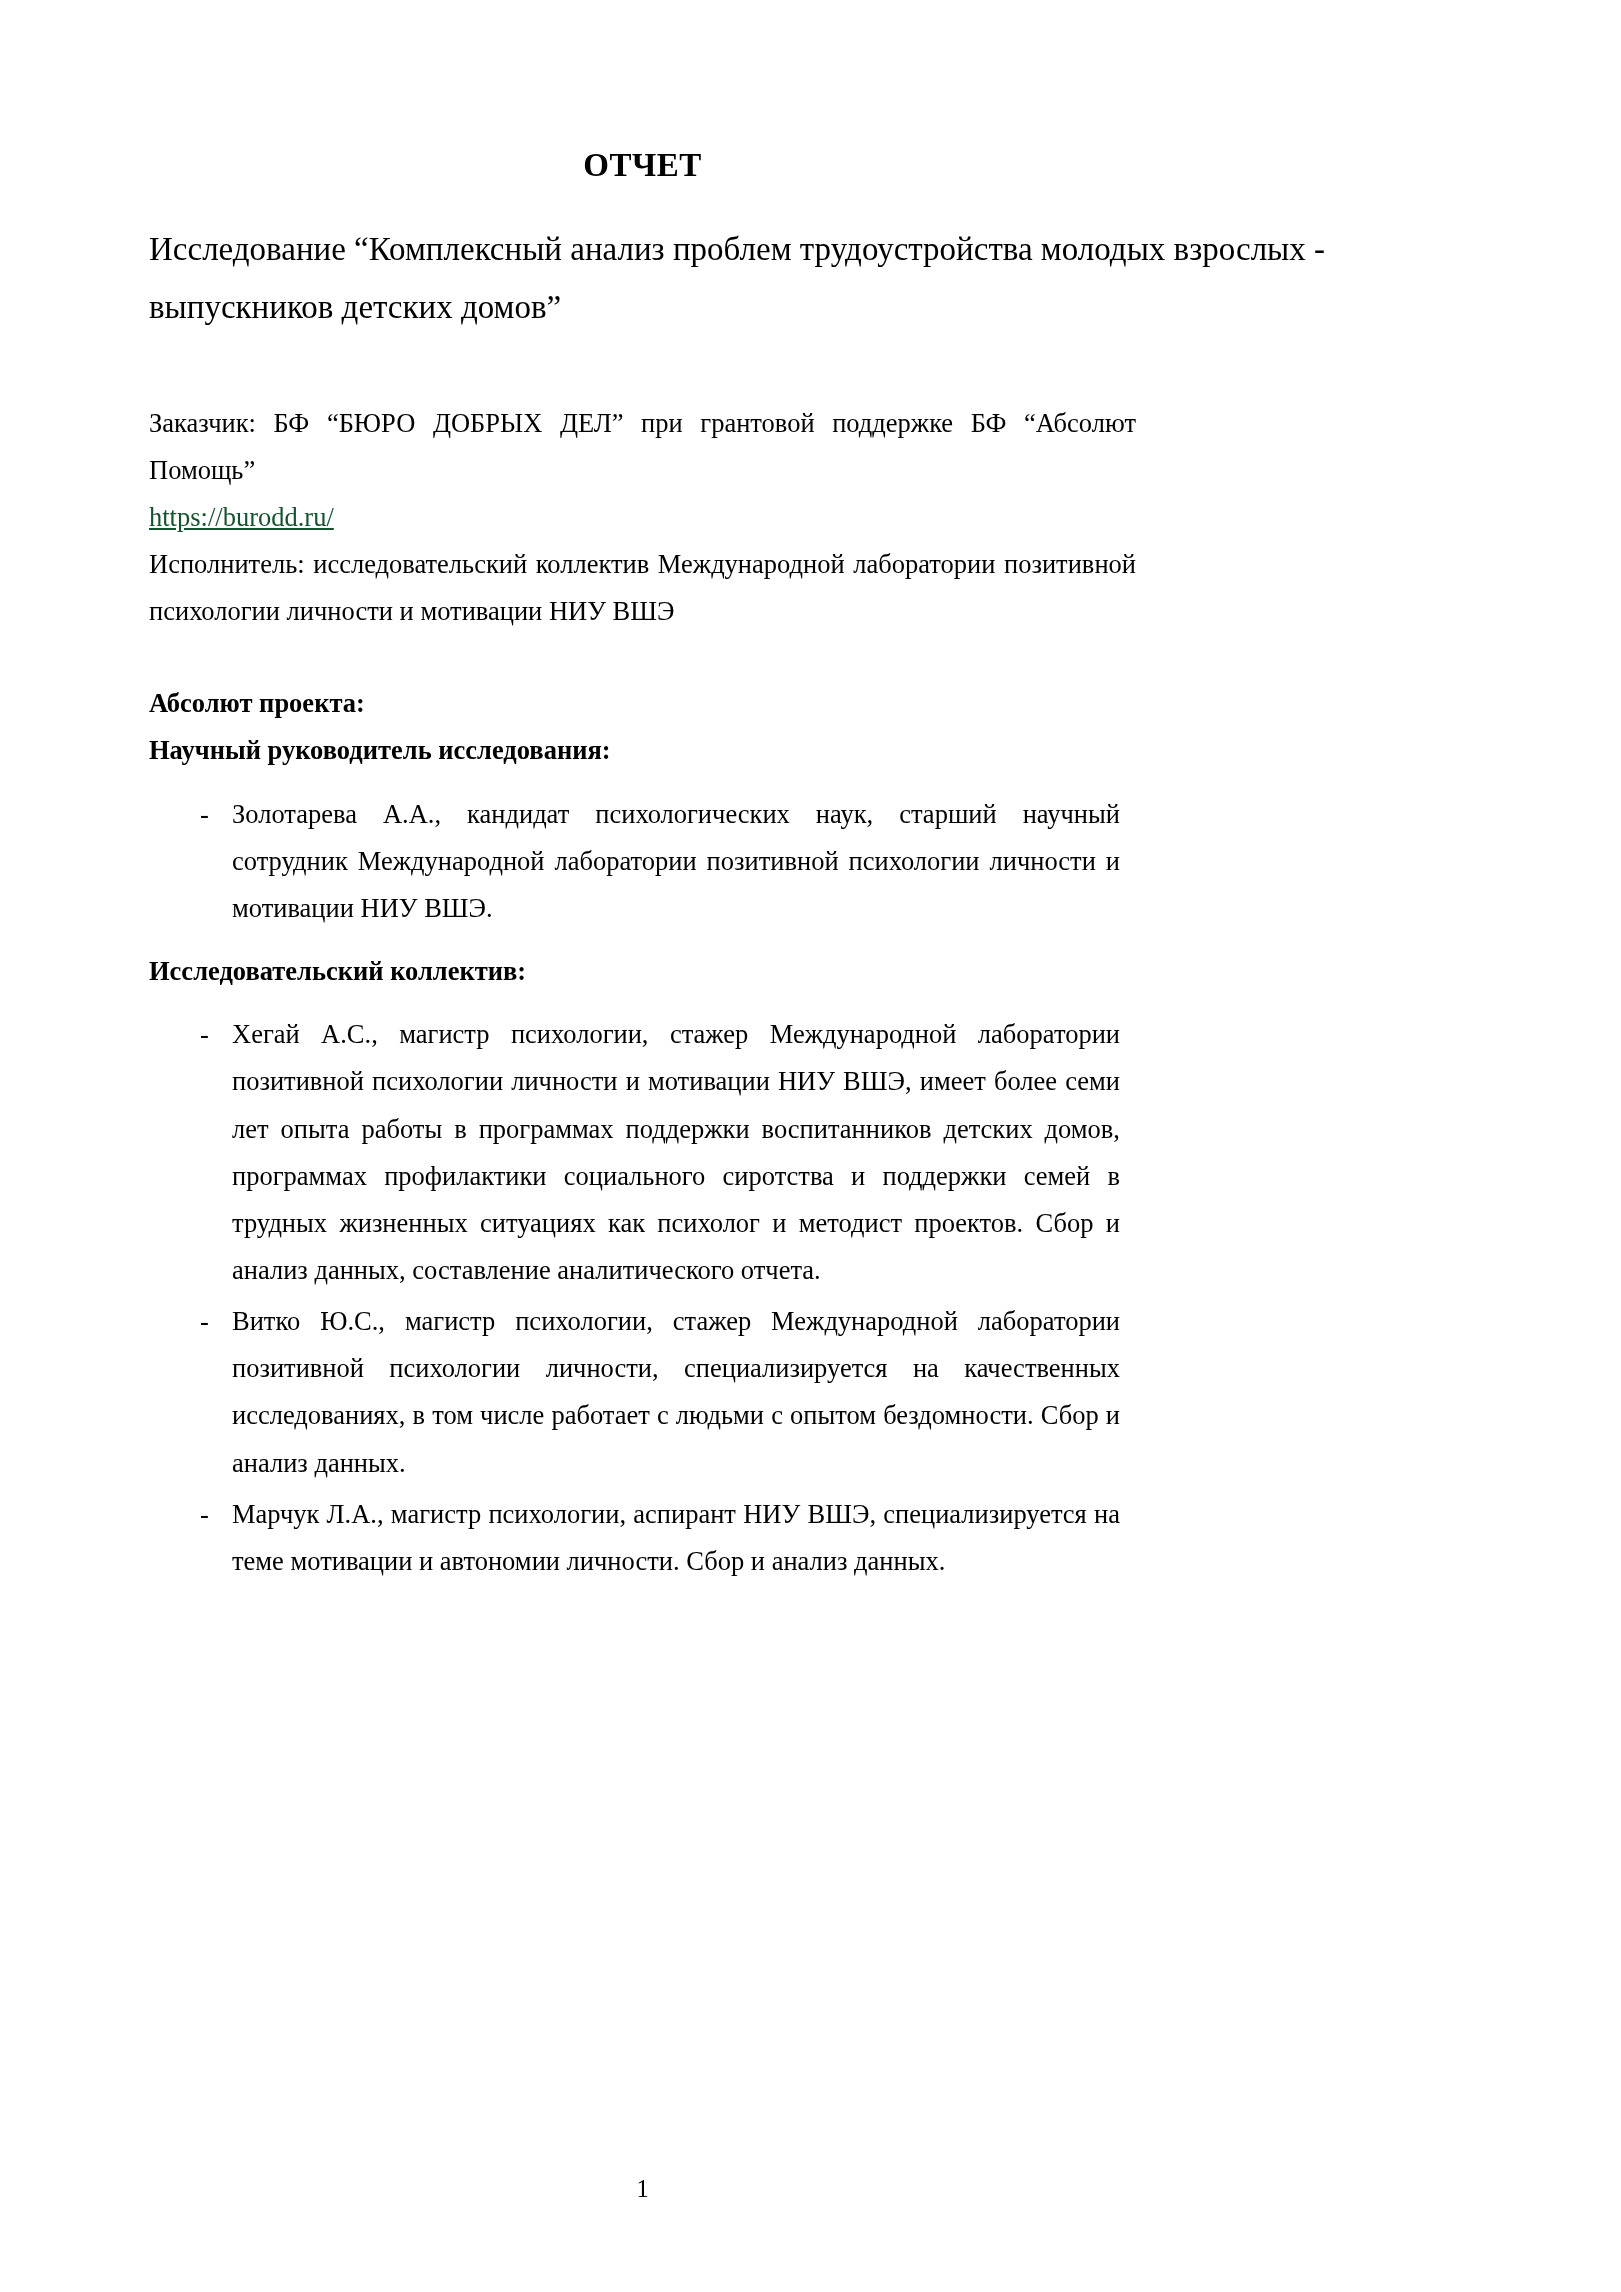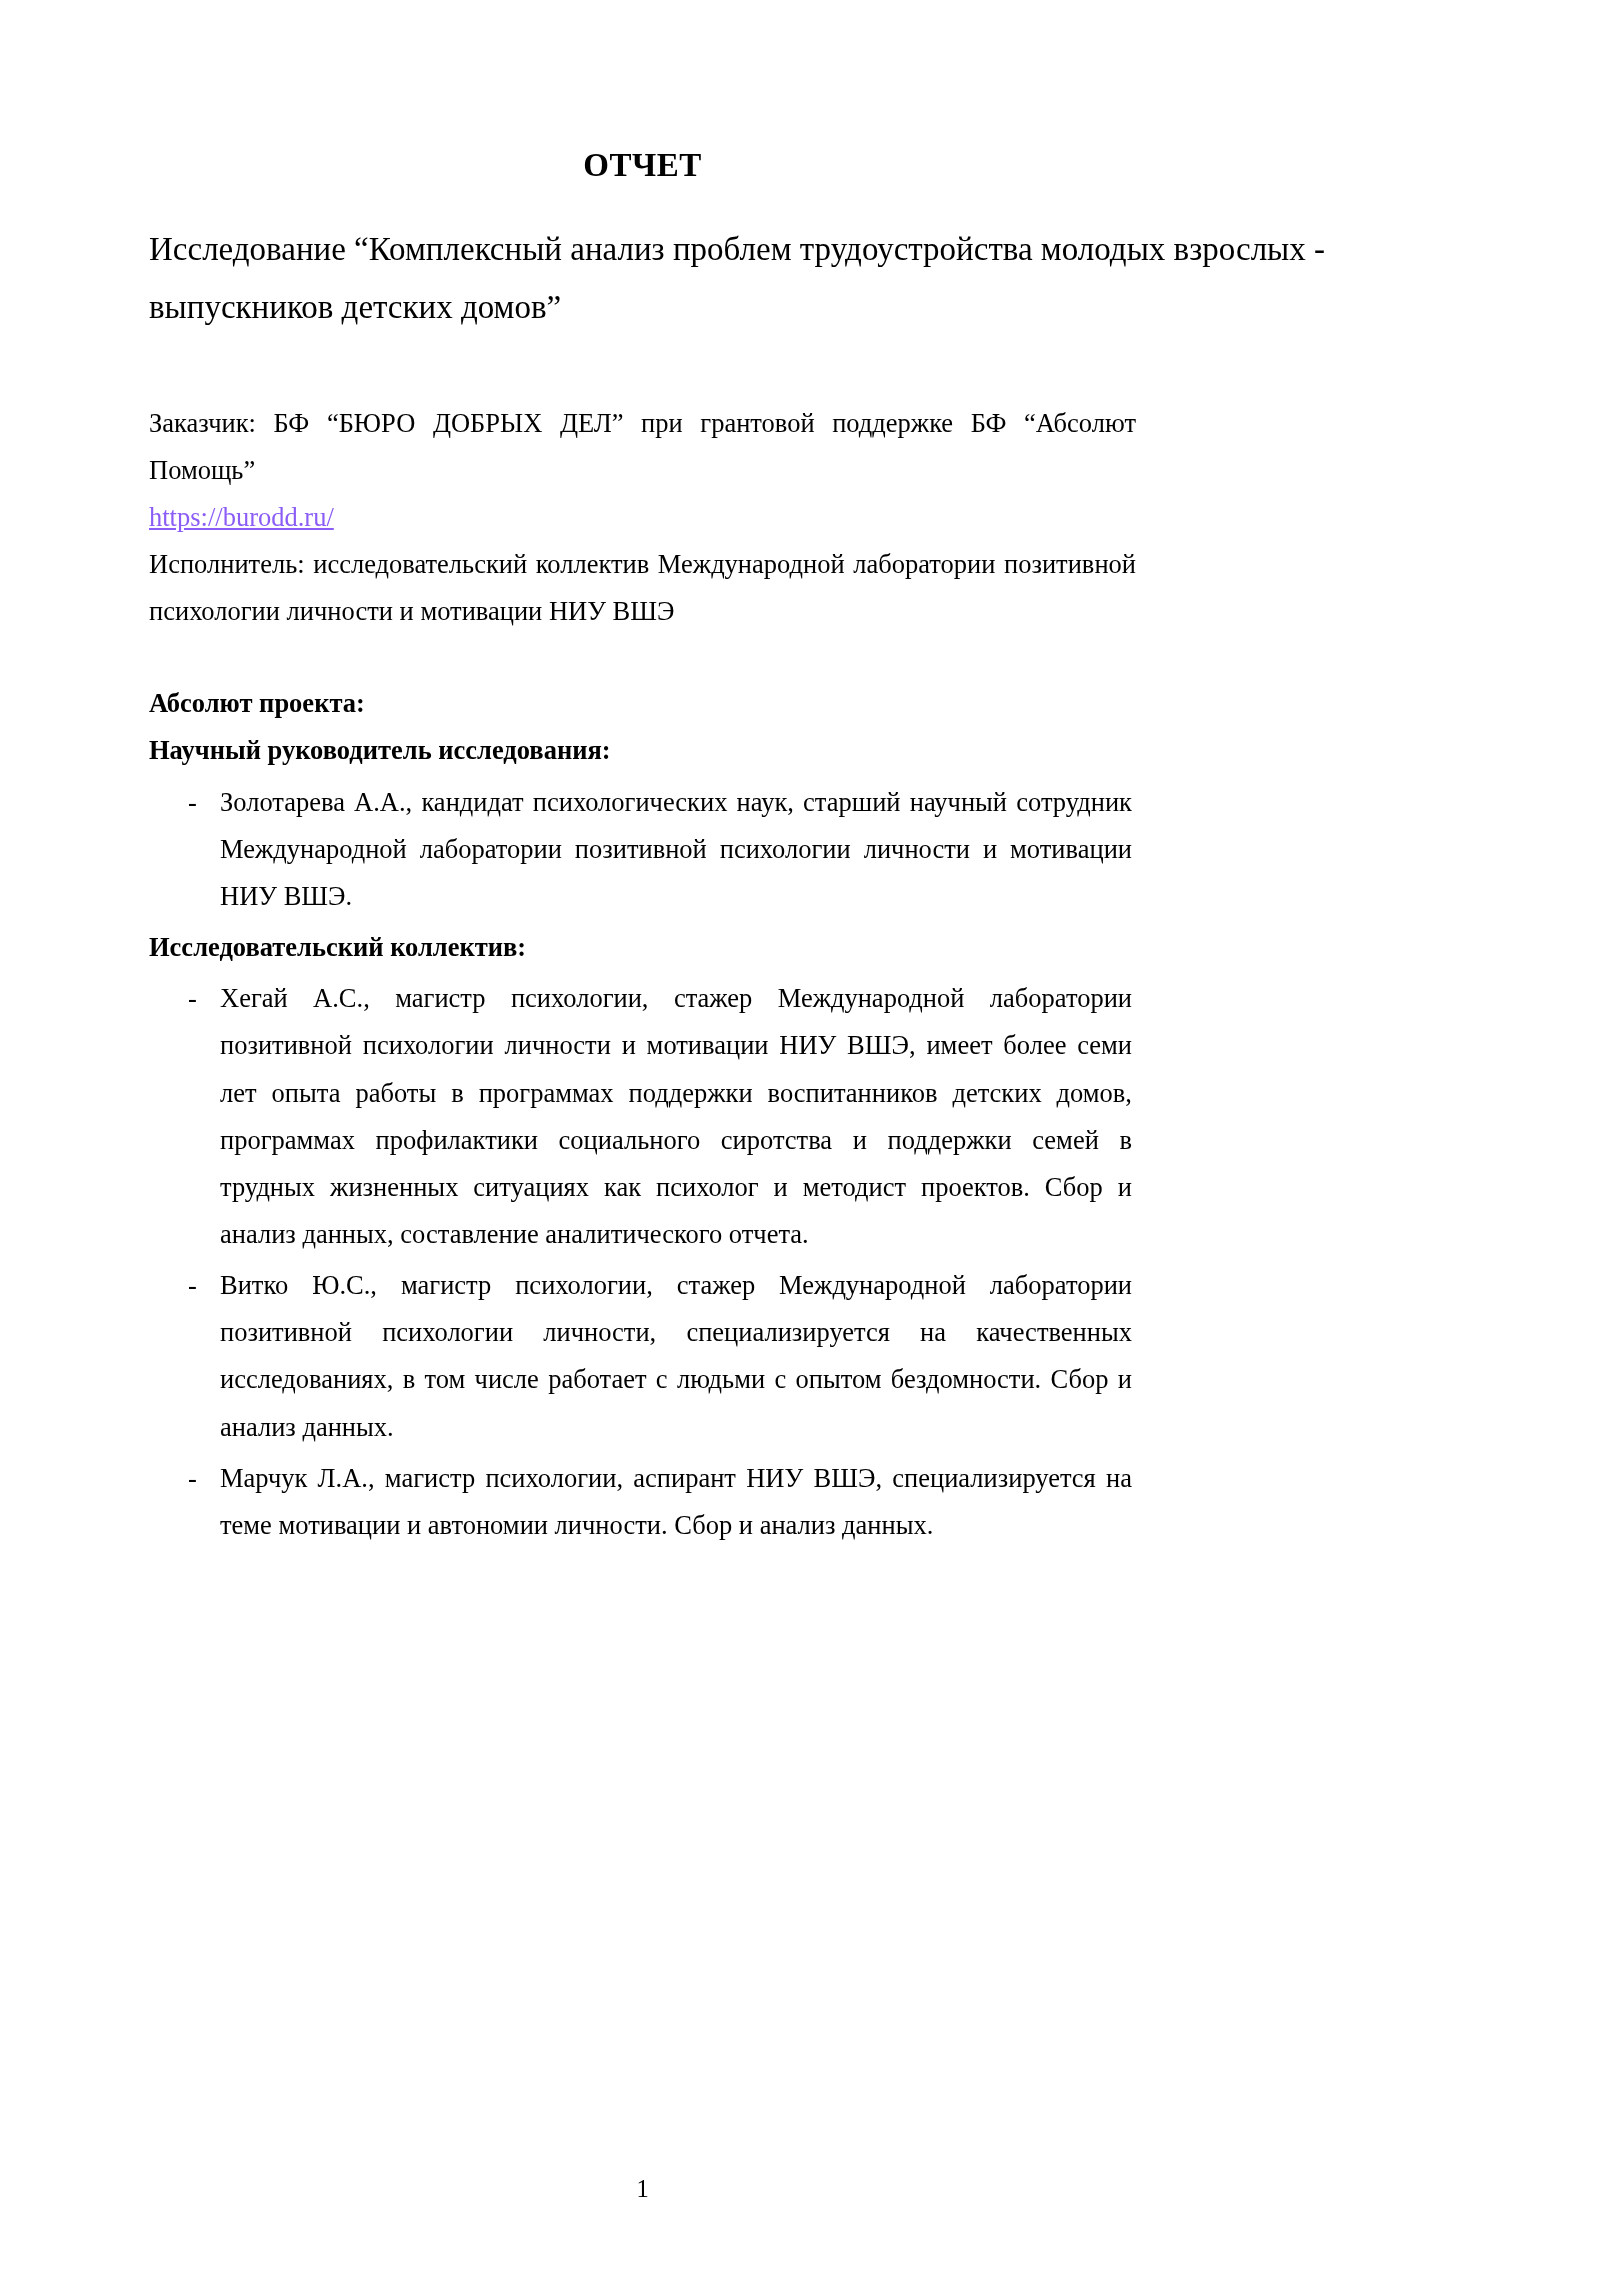--- a/index.html
+++ b/index.html
@@ -45,33 +45,33 @@
   }
   .para.justify-stretch {
     text-align: justify;
     text-align-last: left;
   }
   .lbl {
     font-weight: normal;
   }
   .link {
     text-decoration: underline;
-    color: #8b5cf6;
+    color: #14532d;
   }
   .gap-md { height: 45px; }
   .gap-lg { height: 59px; }
   .section-head {
     font-size: 26.5px;
     font-weight: bold;
     line-height: 1.78;
     margin: 0;
   }
   ul.dashlist {
     list-style: none;
-    margin: 4px;
+    margin: 16px;
     padding: 0;
   }
   ul.dashlist > li {
     position: relative;
     padding-left: 67px;
     font-size: 26.5px;
     line-height: 1.78;
     text-align: justify;
     margin: 0 0 3.9px 0;
   }

